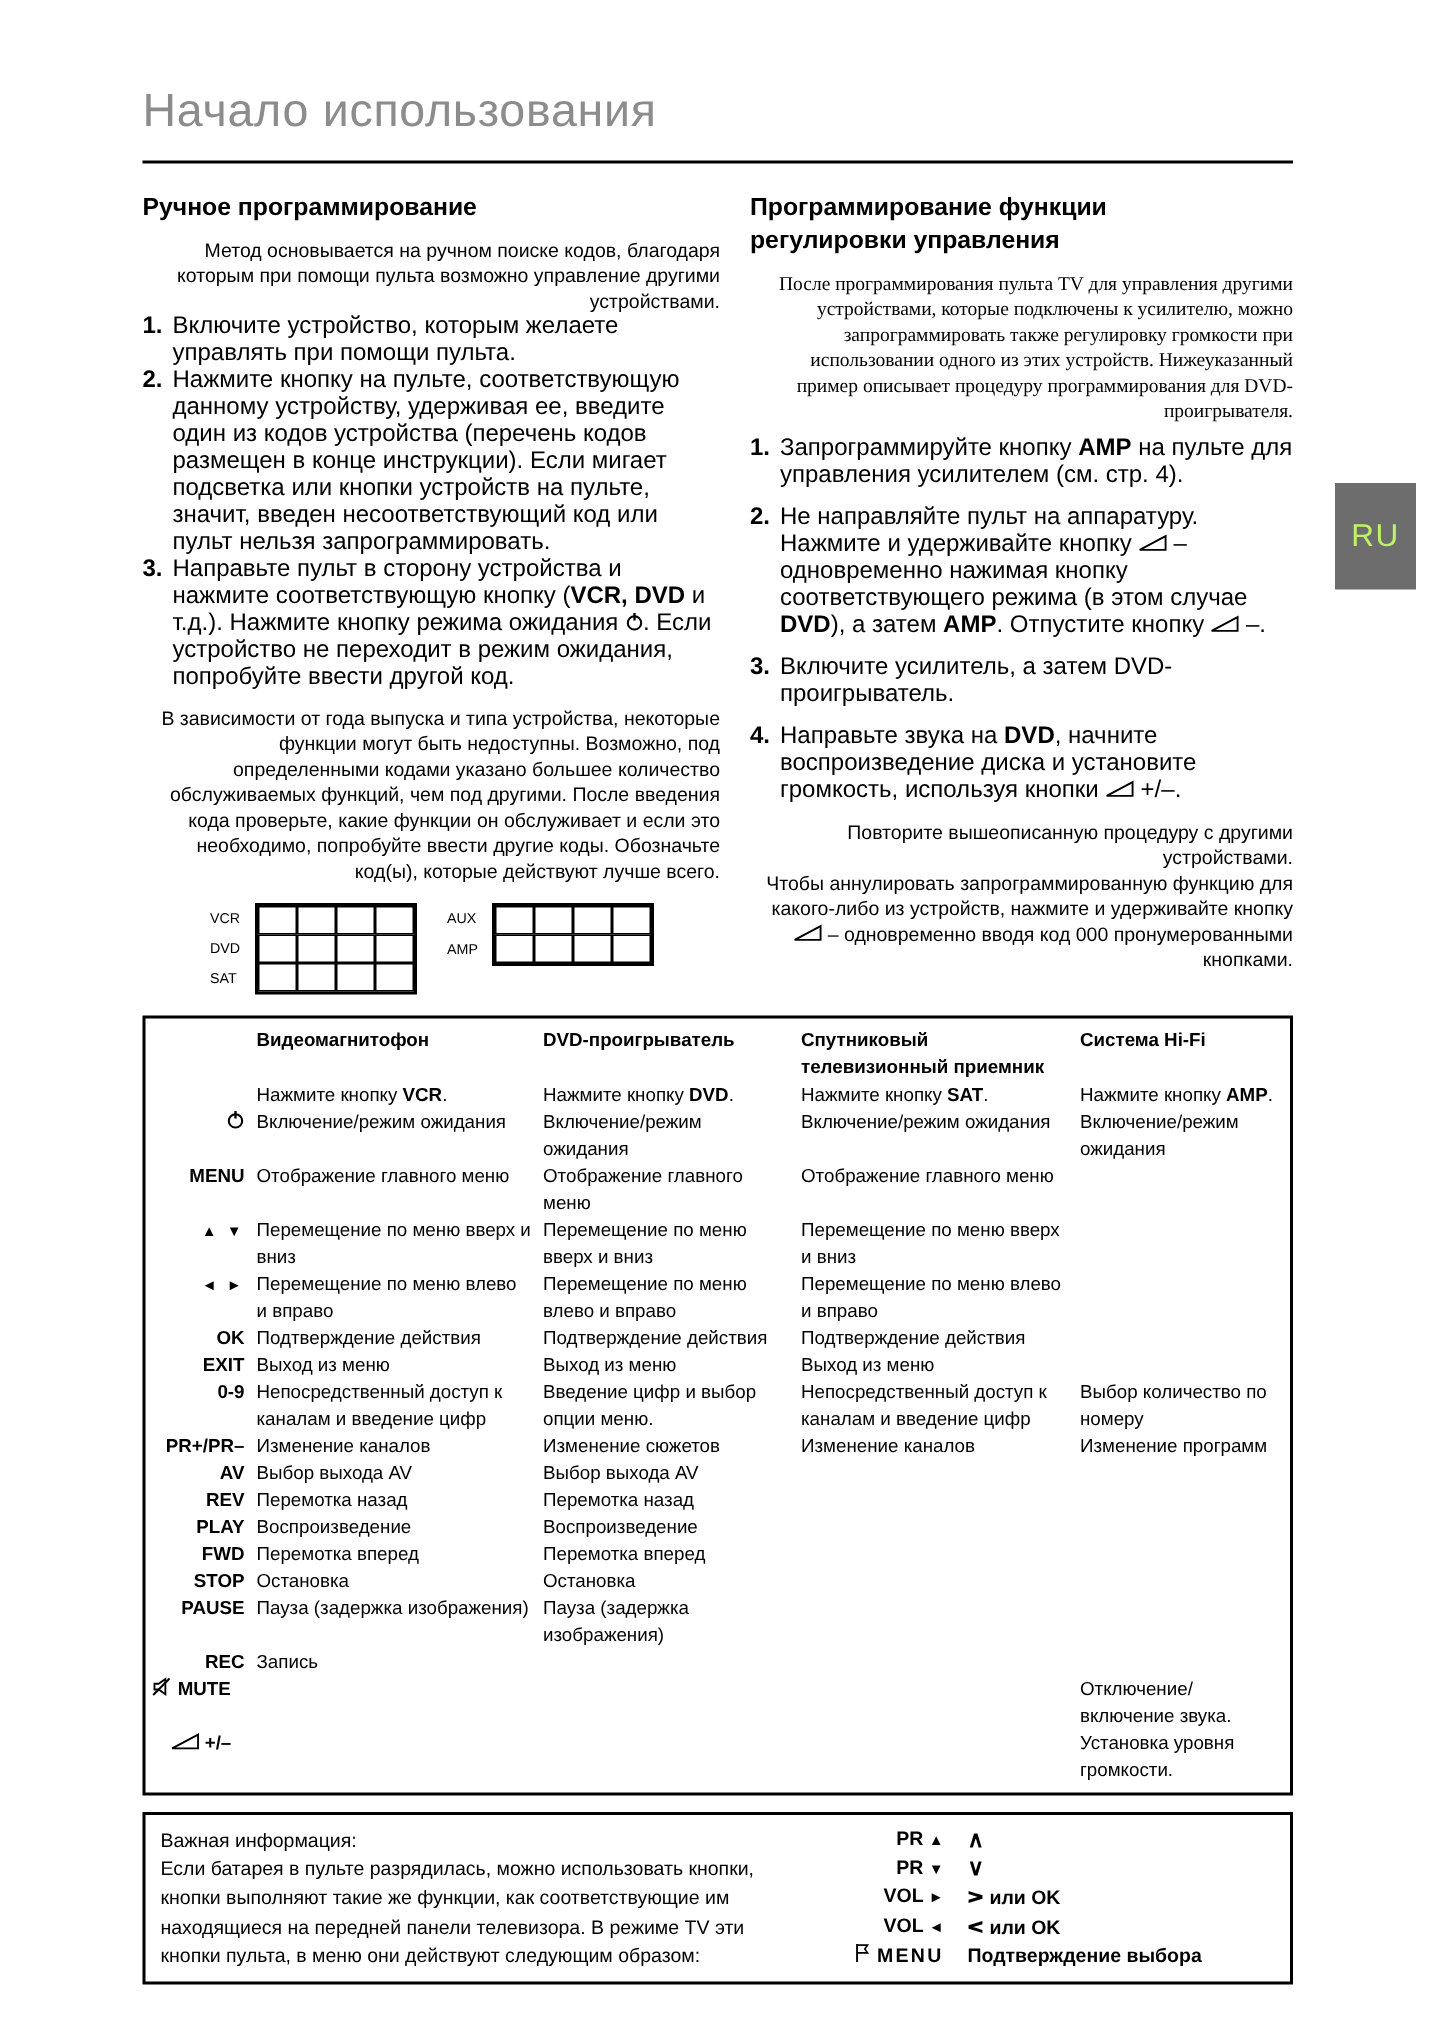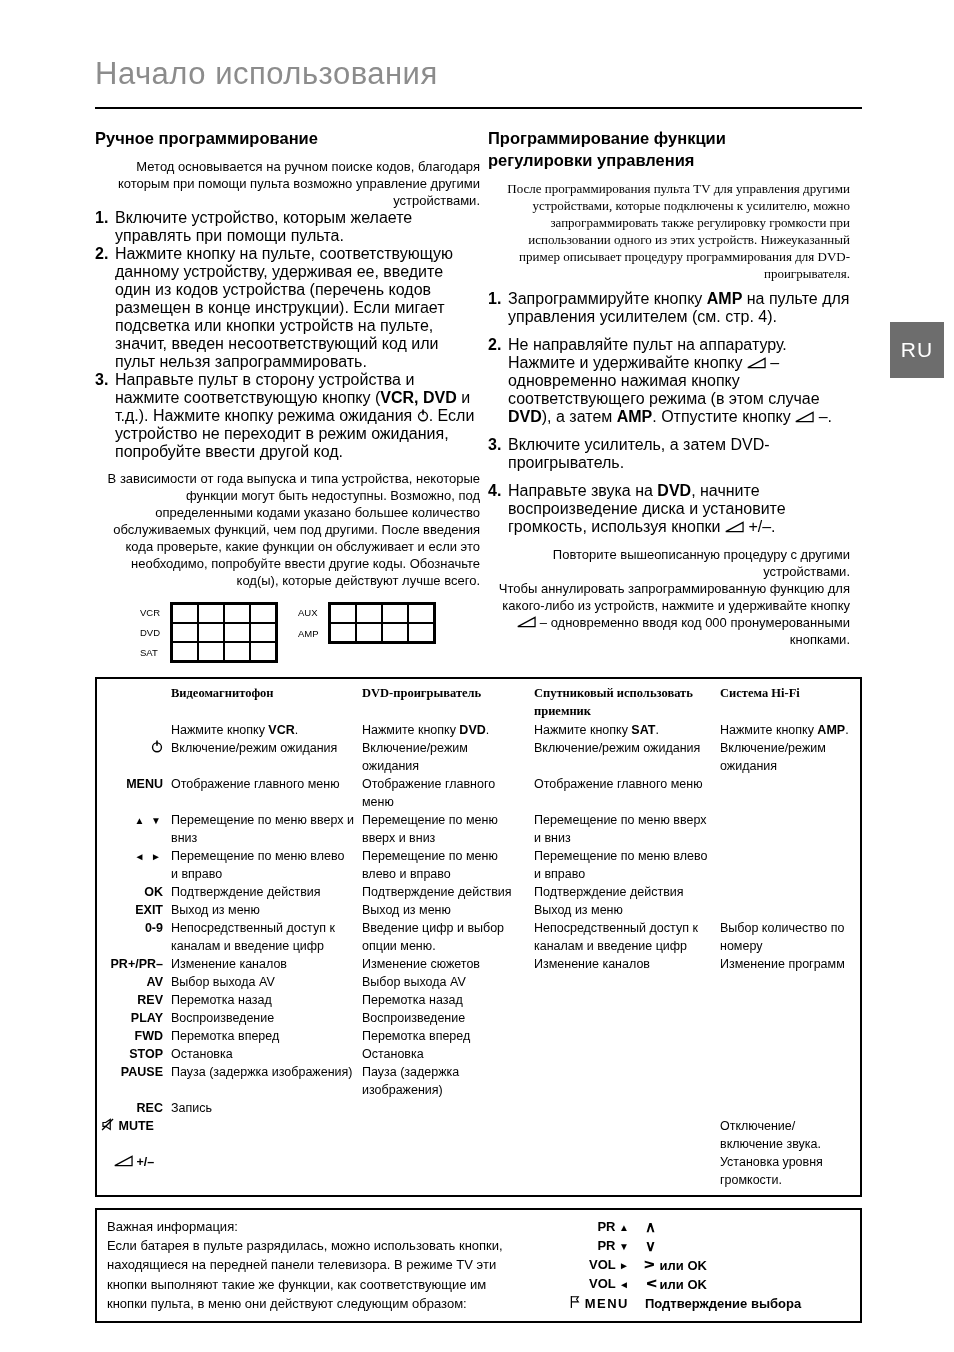--- a/index.html
+++ b/index.html
@@ -1,21 +1,21 @@
 <!DOCTYPE html>
 <html><head>
 <meta charset="utf-8">
 <style>
   html,body{margin:0;padding:0;background:#fff;}
   .page{position:relative;width:954px;height:1352px;background:#fff;color:#000;
         font-family:"Liberation Sans",sans-serif;overflow:hidden;}
   .inner{padding:56px 0 0 95px;width:767px;}
   h1{font-size:31px;font-weight:normal;color:#8c8c8c;margin:0 0 15px 0;letter-spacing:0.5px;}
   .rule{border-top:2px solid #000;height:0;margin:0 0 12px 0;}
-  .columns{display:flex;gap:8px;align-items:flex-start;}
+  .columns{display:flex;gap:20px;align-items:flex-start;}
   .col-left{width:385px;}
   .col-right{width:362px;}
   h2{font-size:16.5px;margin:6px 0 9px 0;line-height:22px;}
   .h2lines div{font-size:16.5px;font-weight:bold;line-height:22px;}
   .h2lines{margin:6px 0 9px 0;}
   .body{font-size:13px;line-height:17px;margin:0;text-align:right;}
   .b{font-weight:bold;}
   .steps{margin:0;}
   .step{display:flex;}
   .spaced .step{margin-bottom:10px;}
@@ -28,42 +28,42 @@
   .codegroup + .codegroup{margin-left:20px;}
   .codelabels{display:flex;flex-direction:column;justify-content:space-around;
               font-size:9.5px;width:30px;flex:none;}
   .codegrid{display:grid;border:2px solid #000;}
   .codegrid div{width:24px;height:17px;border:1px solid #000;}
   .battery{margin-top:13px;width:330px;}
   
   .func-table{border:2px solid #000;margin-top:14px;padding:5px 8px 6px 4px;
               font-size:12.5px;line-height:18px;}
   .trow{display:grid;grid-template-columns:62px 183px 164px 178px 1fr;column-gap:8px;}
-  .thead{margin-bottom:1px;font-family:Liberation Serif, serif;}
+  .thead{margin-bottom:1px;}
   .tlabel{text-align:right;font-weight:bold;white-space:nowrap;}
   .tl-left{text-align:left;}
   .tl-ind{padding-left:13px;}
   .tcell{}
   .arr{font-size:10px;letter-spacing:2px;}
   
   .info-box{border:2px solid #000;margin-top:11px;padding:7px 10px 6px 10px;display:flex;
             font-size:13px;line-height:19.2px;height:98px;}
   .info-text{width:452px;flex:none;}
   .info-map{flex:1;}
   .map-row{display:flex;height:19.2px;align-items:center;}
   .map-key{width:70px;flex:none;text-align:right;white-space:nowrap;}
   .map-val{margin-left:16px;white-space:nowrap;}
   .arr-s{font-size:10px;}
   .chev{font-weight:bold;font-size:15px;}
   .rr{display:inline-block;transform:rotate(90deg);}
   .rl{display:inline-block;transform:rotate(-90deg);}
   .ls{letter-spacing:1.5px;}
   
-  .ru-tab{position:absolute;right:10px;top:322px;width:54px;height:56px;background:#6d6d6d;
-          color:#ffffff;font-size:21px;display:flex;align-items:center;justify-content:center;
+  .ru-tab{position:absolute;right:10px;top:322px;width:54px;height:71px;background:#6d6d6d;
+          color:#bef264;font-size:21px;display:flex;align-items:center;justify-content:center;
           letter-spacing:1px;}
   
   .ic{display:inline-block;vertical-align:-1px;}
   .ic svg{display:block;}
   .ic-power svg{width:12px;height:13px;}
   .ic-volume svg{width:19px;height:12px;}
   .ic-mute svg{width:14px;height:13px;}
   .ic-flag svg{width:11px;height:14px;}
 </style>
 </head>
@@ -174,21 +174,21 @@
                 <polygon points="1,12.8 22.8,12.8 22.8,1.2" fill="none" stroke="#000" stroke-width="1.6"></polygon>
               </svg></span><span class=""> – одновременно вводя код 000 пронумерованными кнопками.</span></p>
       </div>
     </div>
 
     <div class="func-table" id="func-table">
         <div class="trow thead">
           <div class="tlabel"></div>
           <div class="tcell b">Видеомагнитофон</div>
           <div class="tcell b">DVD-проигрыватель</div>
-          <div class="tcell b">Спутниковый использовать приемник</div>
+          <div class="tcell b">Спутниковый телевизионный приемник</div>
           <div class="tcell b">Система Hi-Fi</div>
         </div>
         <div class="trow">
           <div class="tlabel"></div>
           <div class="tcell"><span class="">Нажмите кнопку </span><span class="b ">VCR</span><span class="">.</span></div>
           <div class="tcell"><span class="">Нажмите кнопку </span><span class="b ">DVD</span><span class="">.</span></div>
           <div class="tcell"><span class="">Нажмите кнопку </span><span class="b ">SAT</span><span class="">.</span></div>
           <div class="tcell"><span class="">Нажмите кнопку </span><span class="b ">AMP</span><span class="">.</span></div>
         </div>
         <div class="trow">
@@ -317,22 +317,22 @@
           <div class="tcell"></div>
           <div class="tcell"></div>
           <div class="tcell"><span class="">Установка уровня громкости.</span></div>
         </div>
       </div>
 
     <div class="info-box">
       <div class="info-text" id="info-text">
           <div>Важная информация:</div>
           <div>Если батарея в пульте разрядилась, можно использовать кнопки,</div>
+          <div>кнопки выполняют такие же функции, как соответствующие им</div>
           <div>находящиеся на передней панели телевизора. В режиме TV эти</div>
-          <div>кнопки выполняют такие же функции, как соответствующие им</div>
           <div>кнопки пульта, в меню они действуют следующим образом:</div>
         </div>
       <div class="info-map" id="info-map">
           <div class="map-row">
             <div class="map-key"><span class="b ">PR </span><span class="b arr-s">▲</span></div>
             <div class="map-val"><span class="chev">∧</span></div>
           </div>
           <div class="map-row">
             <div class="map-key"><span class="b ">PR </span><span class="b arr-s">▼</span></div>
             <div class="map-val"><span class="chev">∨</span></div>

